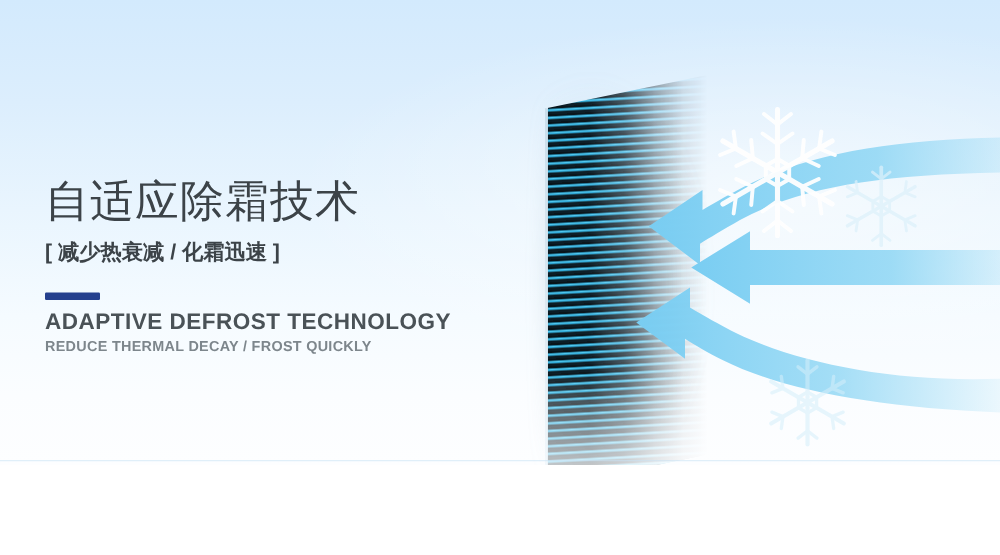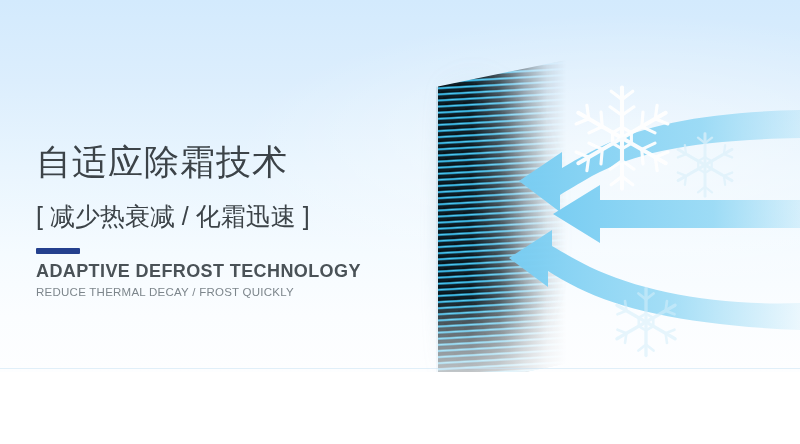--- a/index.html
+++ b/index.html
@@ -23,33 +23,33 @@
     background:rgba(200,226,244,.55);
   }
 
   
   .text-block{position:absolute;left:36px;top:140px;width:340px;}
   .headline{
     font-size:35px;line-height:44px;color:#3c4348;letter-spacing:1px;
     font-weight:400;white-space:nowrap;
   }
   .subhead{
-    font-size:25px;line-height:36px;color:#3c4348;letter-spacing:0px;
-    font-weight:400;white-space:nowrap;margin-top:14px;
+    font-size:17px;line-height:36px;color:#3c4348;letter-spacing:0px;
+    font-weight:700;white-space:nowrap;margin-top:0;
   }
   .accent-bar{
     width:44px;height:6px;background:#24408e;margin-top:14px;margin-bottom:7px;border-radius:1px;
   }
   .en-main{
     font-size:18px;line-height:20px;color:#4a5257;letter-spacing:.4px;
     font-weight:bold;white-space:nowrap;
   }
   .en-sub{
     font-size:11.5px;line-height:16px;color:#7d868c;letter-spacing:.25px;
-    font-weight:normal;white-space:nowrap;margin-top:3px;
+    font-weight:bold;white-space:nowrap;margin-top:3px;
   }
 
   
   .fin-wrap{position:absolute;left:400px;top:20px;width:220px;height:400px;}
   .fin-shadow{
     position:absolute;left:34px;top:42px;width:132px;height:330px;
     background:radial-gradient(ellipse at 30% 50%, rgba(120,150,170,.22) 0%, rgba(120,150,170,0) 72%);
     filter:blur(7px);
   }
   .fin-panel{

